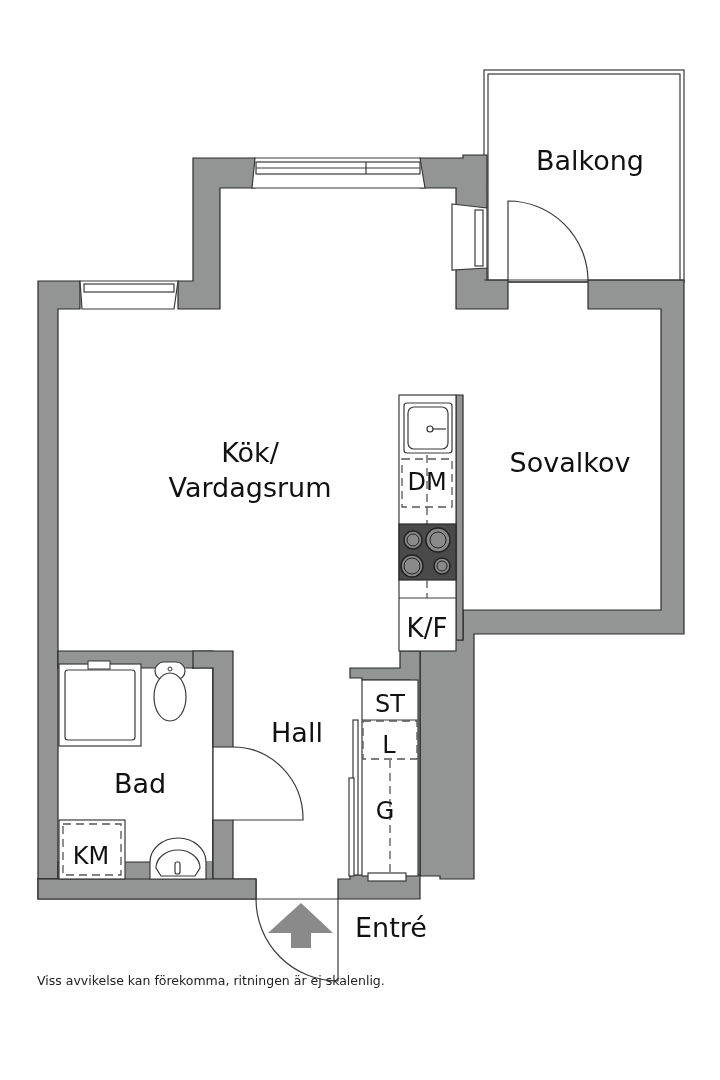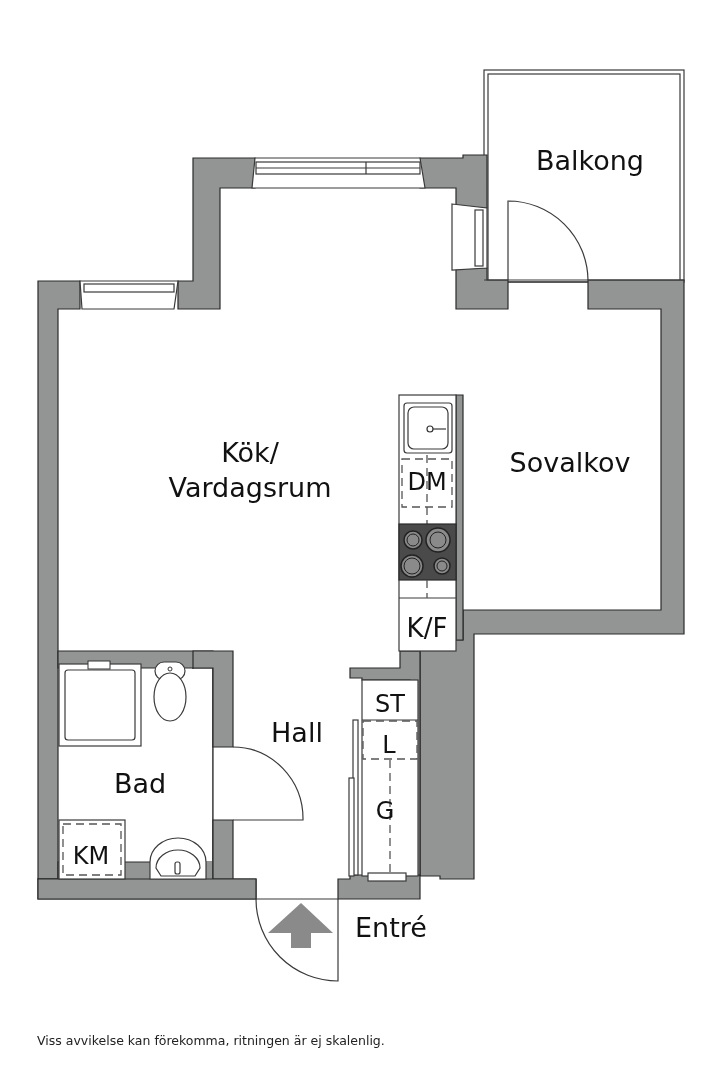--- a/index.html
+++ b/index.html
@@ -3,21 +3,21 @@
 <meta charset="utf-8">
 <style>
   html, body { margin: 0; padding: 0; background: #ffffff; }
   body { width: 720px; height: 1080px; position: relative; overflow: hidden; font-family: "DejaVu Sans", sans-serif; }
   #plan { position: absolute; left: 0; top: 0; width: 720px; height: 1080px; }
   .wall { fill: #939595; stroke: #2a2a2a; stroke-width: 1.2; }
   .line { fill: none; stroke: #3a3a3a; stroke-width: 1.2; }
   .white { fill: #ffffff; stroke: #3a3a3a; stroke-width: 1.2; }
   .dash { fill: none; stroke: #555; stroke-width: 1.3; stroke-dasharray: 8 5; }
   .lbl { font-family: "DejaVu Sans", sans-serif; fill: #111; }
-  .disclaimer { position: absolute; left: 37px; top: 1033px; font-family: "DejaVu Sans", sans-serif; font-size: 12.5px; color: #222; }
+  .disclaimer { position: absolute; left: 37px; top: 973px; font-family: "DejaVu Sans", sans-serif; font-size: 12.5px; color: #222; }
 </style>
 </head>
 <body>
 
 <svg id="plan" viewBox="0 0 720 1080" xmlns="http://www.w3.org/2000/svg">
 
   <g>
     <rect x="484" y="70" width="200" height="212" fill="#fff" stroke="#3a3a3a" stroke-width="1.2"></rect>
     <rect x="488" y="74" width="192" height="208" fill="none" stroke="#3a3a3a" stroke-width="1.2"></rect>
   </g>

